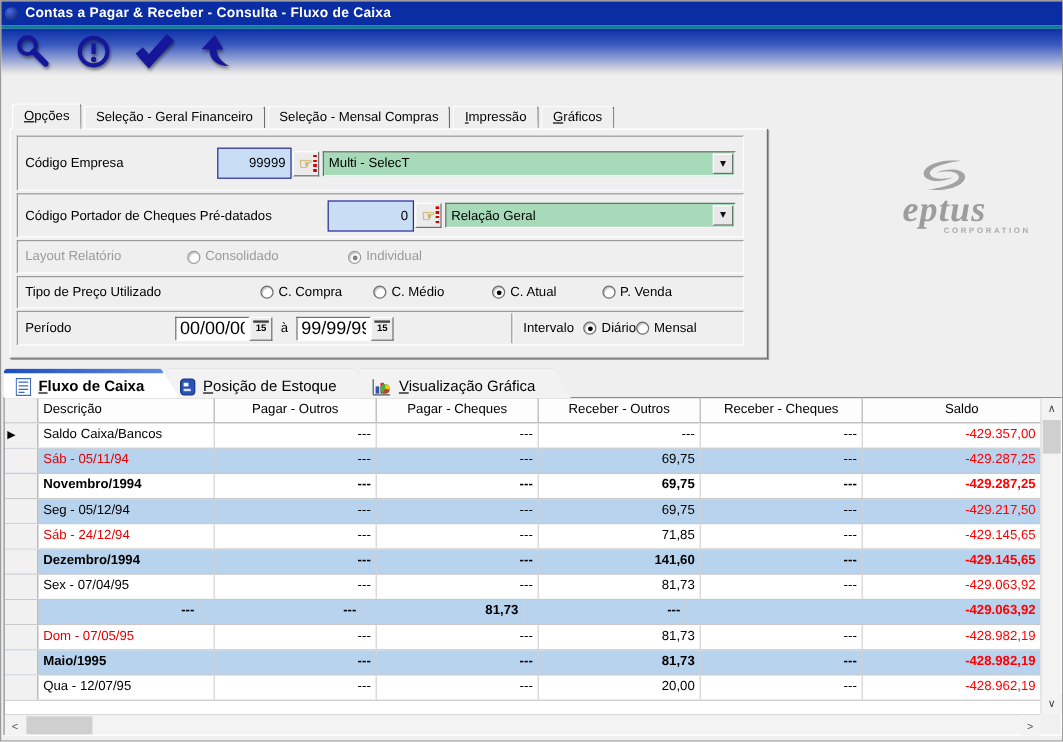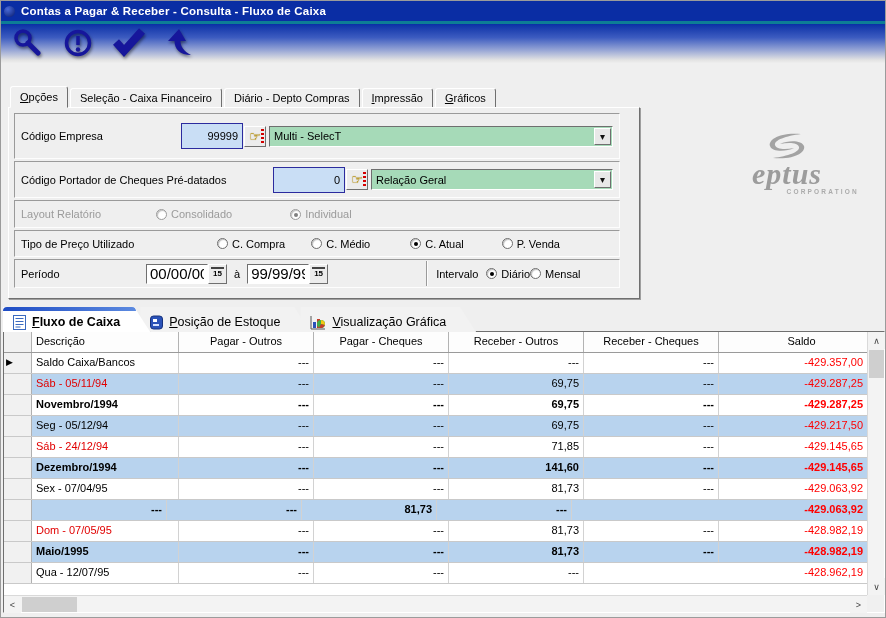--- a/index.html
+++ b/index.html
@@ -137,22 +137,22 @@
         <path d="M14 1 L3 13 L9.5 13 C9.5 21 15 27 26 27 C18.5 23 15.5 18.5 15.5 13 L21 13 Z" fill="#16169b"></path>
       </svg>
     </button>
   </div>
 
   <div class="tabctrl">
     <div class="ttabs">
       <div class="ttab active">
           <span class="u1">Opções</span>
         </div>
-      <div class="ttab"><span>Seleção - Caixa Financeiro</span></div>
-      <div class="ttab"><span>Diário - Depto Compras</span></div>
+      <div class="ttab"><span>Seleção - Geral Financeiro</span></div>
+      <div class="ttab"><span>Seleção - Mensal Compras</span></div>
       <div class="ttab">
           <span class="u1">Impressão</span>
         </div>
       <div class="ttab">
           <span class="u1">Gráficos</span>
         </div>
     </div>
     <div class="tpanel">
 
       <div class="frow r1">
@@ -375,20 +375,21 @@
     <div class="cell num c-pc">---</div>
     <div class="cell num c-ro">81,73</div>
     <div class="cell num c-rc">---</div>
     <div class="cell num c-saldo">-428.982,19</div>
   </div>
         <div class="grow">
     <div class="cell ind"></div>
     <div class="cell c-desc">Qua - 12/07/95</div>
     <div class="cell num c-po">---</div>
     <div class="cell num c-pc">---</div>
+    <div class="cell num c-ro">20,00</div>
     <div class="cell num c-rc">---</div>
     <div class="cell num c-saldo">-428.962,19</div>
   </div>
       </div>
 
     <div class="vscroll">
       <div class="sbtn sb-up">∧</div>
       <div class="vthumb"></div>
       <div class="sbtn sb-dn">∨</div>
     </div>

